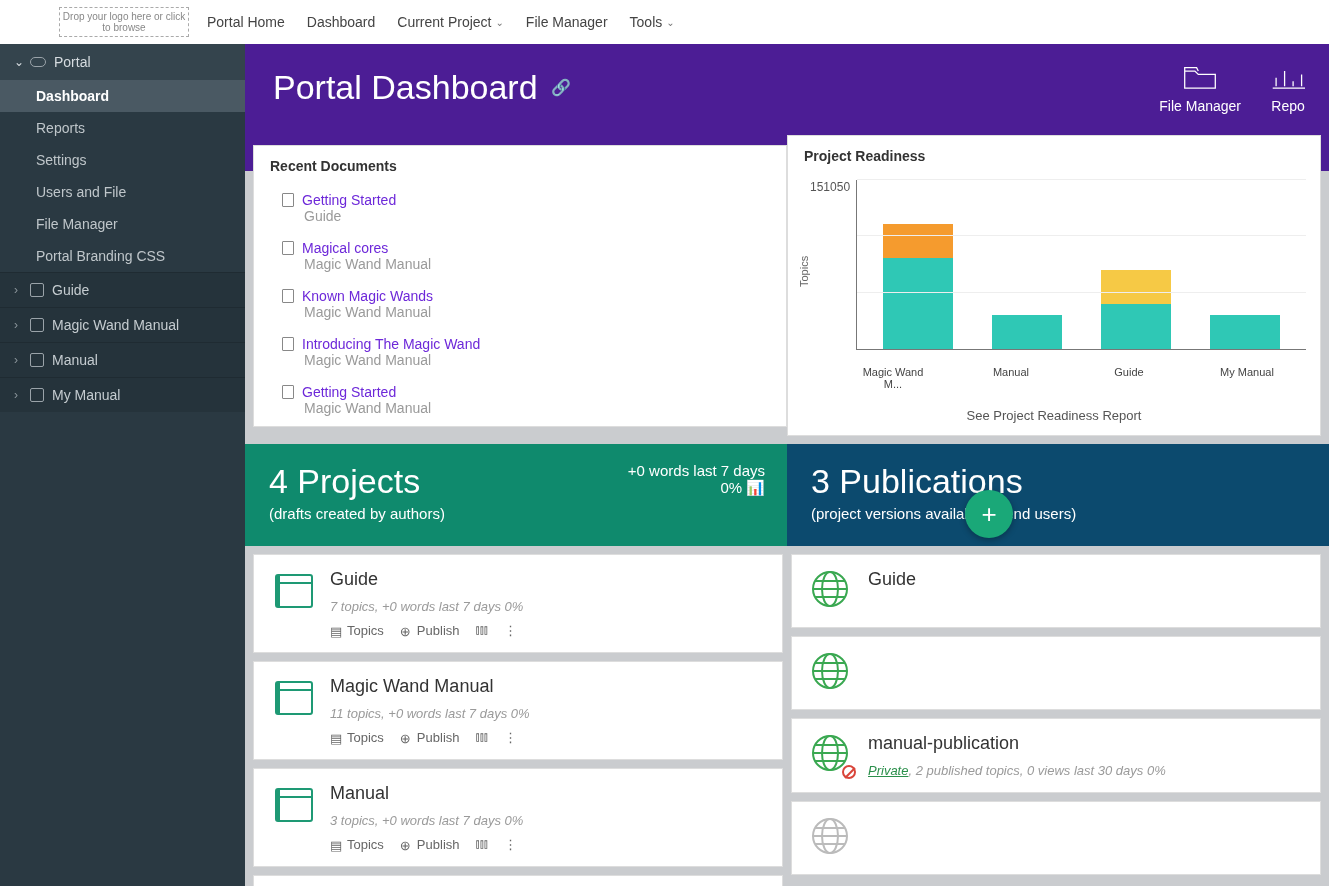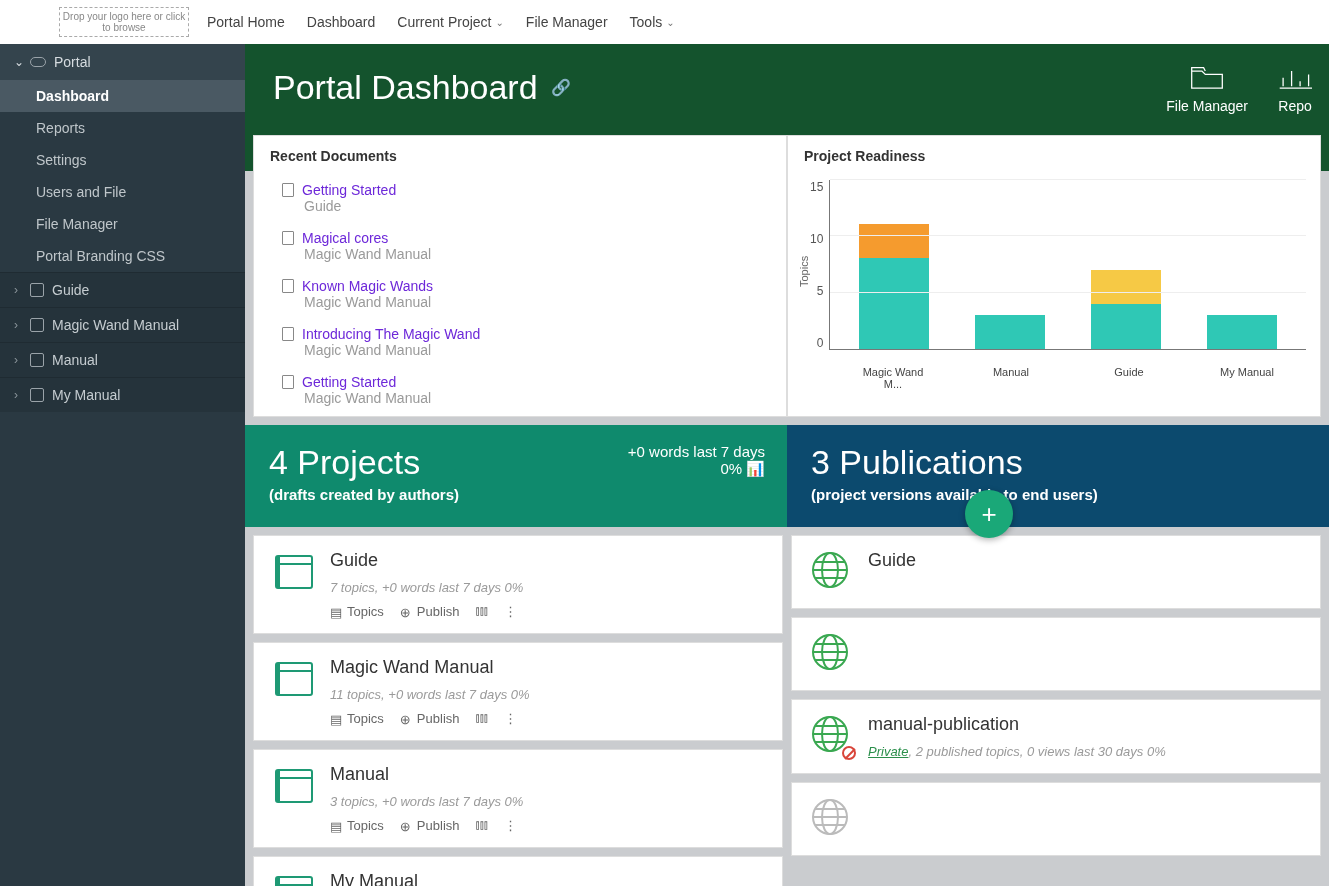--- a/index.html
+++ b/index.html
@@ -19,54 +19,54 @@
 .side-group { display:flex; align-items:center; gap:8px; padding: 10px 14px; background:#34444d; font-size:14px; color:#d6dce0;}
 .side-group .exp { width:8px; font-size:12px;}
 .side-item { padding: 8px 14px 8px 36px; font-size: 14px; cursor:pointer; color:#bfc6ca;}
 .side-item.active { background: #4a5963; color:#fff; font-weight:600; }
 .side-proj { display:flex; align-items:center; gap:8px; padding: 9px 14px; font-size:14px; cursor:pointer; color:#c5ccd0; background:#25333b; border-top:1px solid #1f2b32;}
 .side-proj .exp { width:8px; font-size:12px; color:#8a949a;}
 .book-icon { width:14px; height:14px; border:1px solid #9aa3a9; border-radius:2px; position:relative; flex-shrink:0;}
 .cloud-icon { width:16px; height:10px; border:1px solid #9aa3a9; border-radius:6px; flex-shrink:0;}
 
 .main { flex:1; background:#cacccf; position:relative; overflow:hidden;}
-.header-band { background:#14532d; height: 127px; display:flex; align-items:flex-start; justify-content:space-between; padding: 24px 17px 0 28px; color:#fff;}
+.header-band { background:#4c1d95; height: 127px; display:flex; align-items:flex-start; justify-content:space-between; padding: 24px 24px 0 28px; color:#fff;}
 .page-title { font-size:34px; font-weight:300; display:flex; align-items:center; gap:14px;}
 .link-icon { font-size:16px; color:#9aa3a9;}
 .header-actions { display:flex; gap: 30px; margin-top:-6px;}
 .header-act { display:flex; flex-direction:column; align-items:center; gap:6px; color:#fff; font-size:14px; cursor:pointer;}
 .header-act svg { width:34px; height:30px; stroke:#fff; fill:none; stroke-width:1.5;}
 
-.cards-row { display:flex; gap:0; margin: -36px 8px 8px 8px; position:relative;}
+.cards-row { display:flex; gap:0; margin: -36px 8px 8px 8px; position:relative;align-items:center;}
 .card { background:#fff; border:1px solid #ddd; flex:1; }
 .card-head { padding: 12px 16px; font-weight:700; font-size:14px; color:#333;}
 .doc-list .doc { padding: 6px 16px 10px 28px; }
 .doc-title { display:flex; align-items:center; gap:8px; color:#6d28d9; font-size:14px;}
 .doc-sub { color:#9a9a9a; font-size:14px; margin-left:22px;}
 .file-icon { width:12px; height:14px; border:1px solid #888; border-radius:1px; display:inline-block; position:relative;}
 
 
 .chart-card { padding-bottom:12px;}
 .chart-wrap { display:flex; padding: 4px 14px 4px 10px; height:190px;}
 .ylabel { writing-mode: vertical-rl; transform: rotate(180deg); font-size:11px; color:#666; text-align:center;}
-.ychart { display:flex; flex-direction:column; justify-content:space-between; font-size:12px; color:#555; padding-right:6px; text-align:right; height:170px;}
+.ychart { display:flex; flex-direction:row; justify-content:space-between; font-size:12px; color:#555; padding-right:6px; text-align:right; height:170px;}
 .plot { flex:1; position:relative; border-left:1px solid #777; border-bottom:1px solid #777; height:170px; display:flex; align-items:flex-end; justify-content:space-around; padding:0 6px;}
 .gridline { position:absolute; left:0; right:0; border-top:1px solid #eee;}
 .bar-col { width: 70px; display:flex; flex-direction:column; align-items:stretch; align-self:flex-end;}
 .seg { width:100%;}
 .xlabels { display:flex; justify-content:space-around; font-size:11px; color:#444; padding-left:46px; padding-right:14px;}
 .chart-link { text-align:center; color:#555; font-size:13px; padding-top:18px;}
 
 
 .strip { display:flex; }
 .strip-half { flex:1; padding: 18px 24px 24px 24px; position:relative; color:#fff;}
 .strip-left { background:#0f8a6d;}
 .strip-right { background:#0c4a6e;}
 .strip-big { font-size:34px; font-weight:300;}
-.strip-sub { font-size:15px; font-weight:700; margin-top:4px;}
+.strip-sub { font-size:15px; font-weight:400; margin-top:4px;}
 .strip-meta { position:absolute; top:18px; right:22px; text-align:right; font-size:15px;}
 .fab { position:absolute; width:48px; height:48px; border-radius:50%; background:#1aa878; color:#fff; top:446px; left:720px; display:flex; align-items:center; justify-content:center; font-size:26px; z-index:5; box-shadow:0 2px 6px rgba(0,0,0,.3);}
 
 
 .items { display:flex; gap:8px; padding: 8px;}
 .col { flex:1; display:flex; flex-direction:column; gap:8px;}
 .item { background:#fff; border:1px solid #ddd; display:flex; gap:14px; padding:14px 18px;}
 .proj-icon { width:44px; height:44px; flex-shrink:0; }
 .proj-icon svg { width:44px; height:44px;}
 .pub-icon { width:44px; height:44px; flex-shrink:0;}
@@ -229,20 +229,21 @@
                 <div class="seg" style="height: 34px; background: rgb(47, 200, 181);"></div>
               </div>
             </div>
         </div>
         <div class="xlabels" id="xlabels">
             <div style="width: 80px; text-align: center;">Magic Wand M...</div>
             <div style="width: 80px; text-align: center;">Manual</div>
             <div style="width: 80px; text-align: center;">Guide</div>
             <div style="width: 80px; text-align: center;">My Manual</div>
           </div>
+        <div class="chart-link">See Project Readiness Report</div>
       </div>
     </div>
 
     <div class="strip">
       <div class="strip-half strip-left">
         <div class="strip-big">4 Projects</div>
         <div class="strip-sub">(drafts created by authors)</div>
         <div class="strip-meta">
           <div>+0 words last 7 days</div>
           <div><span>0%</span> <span>📊</span></div>

